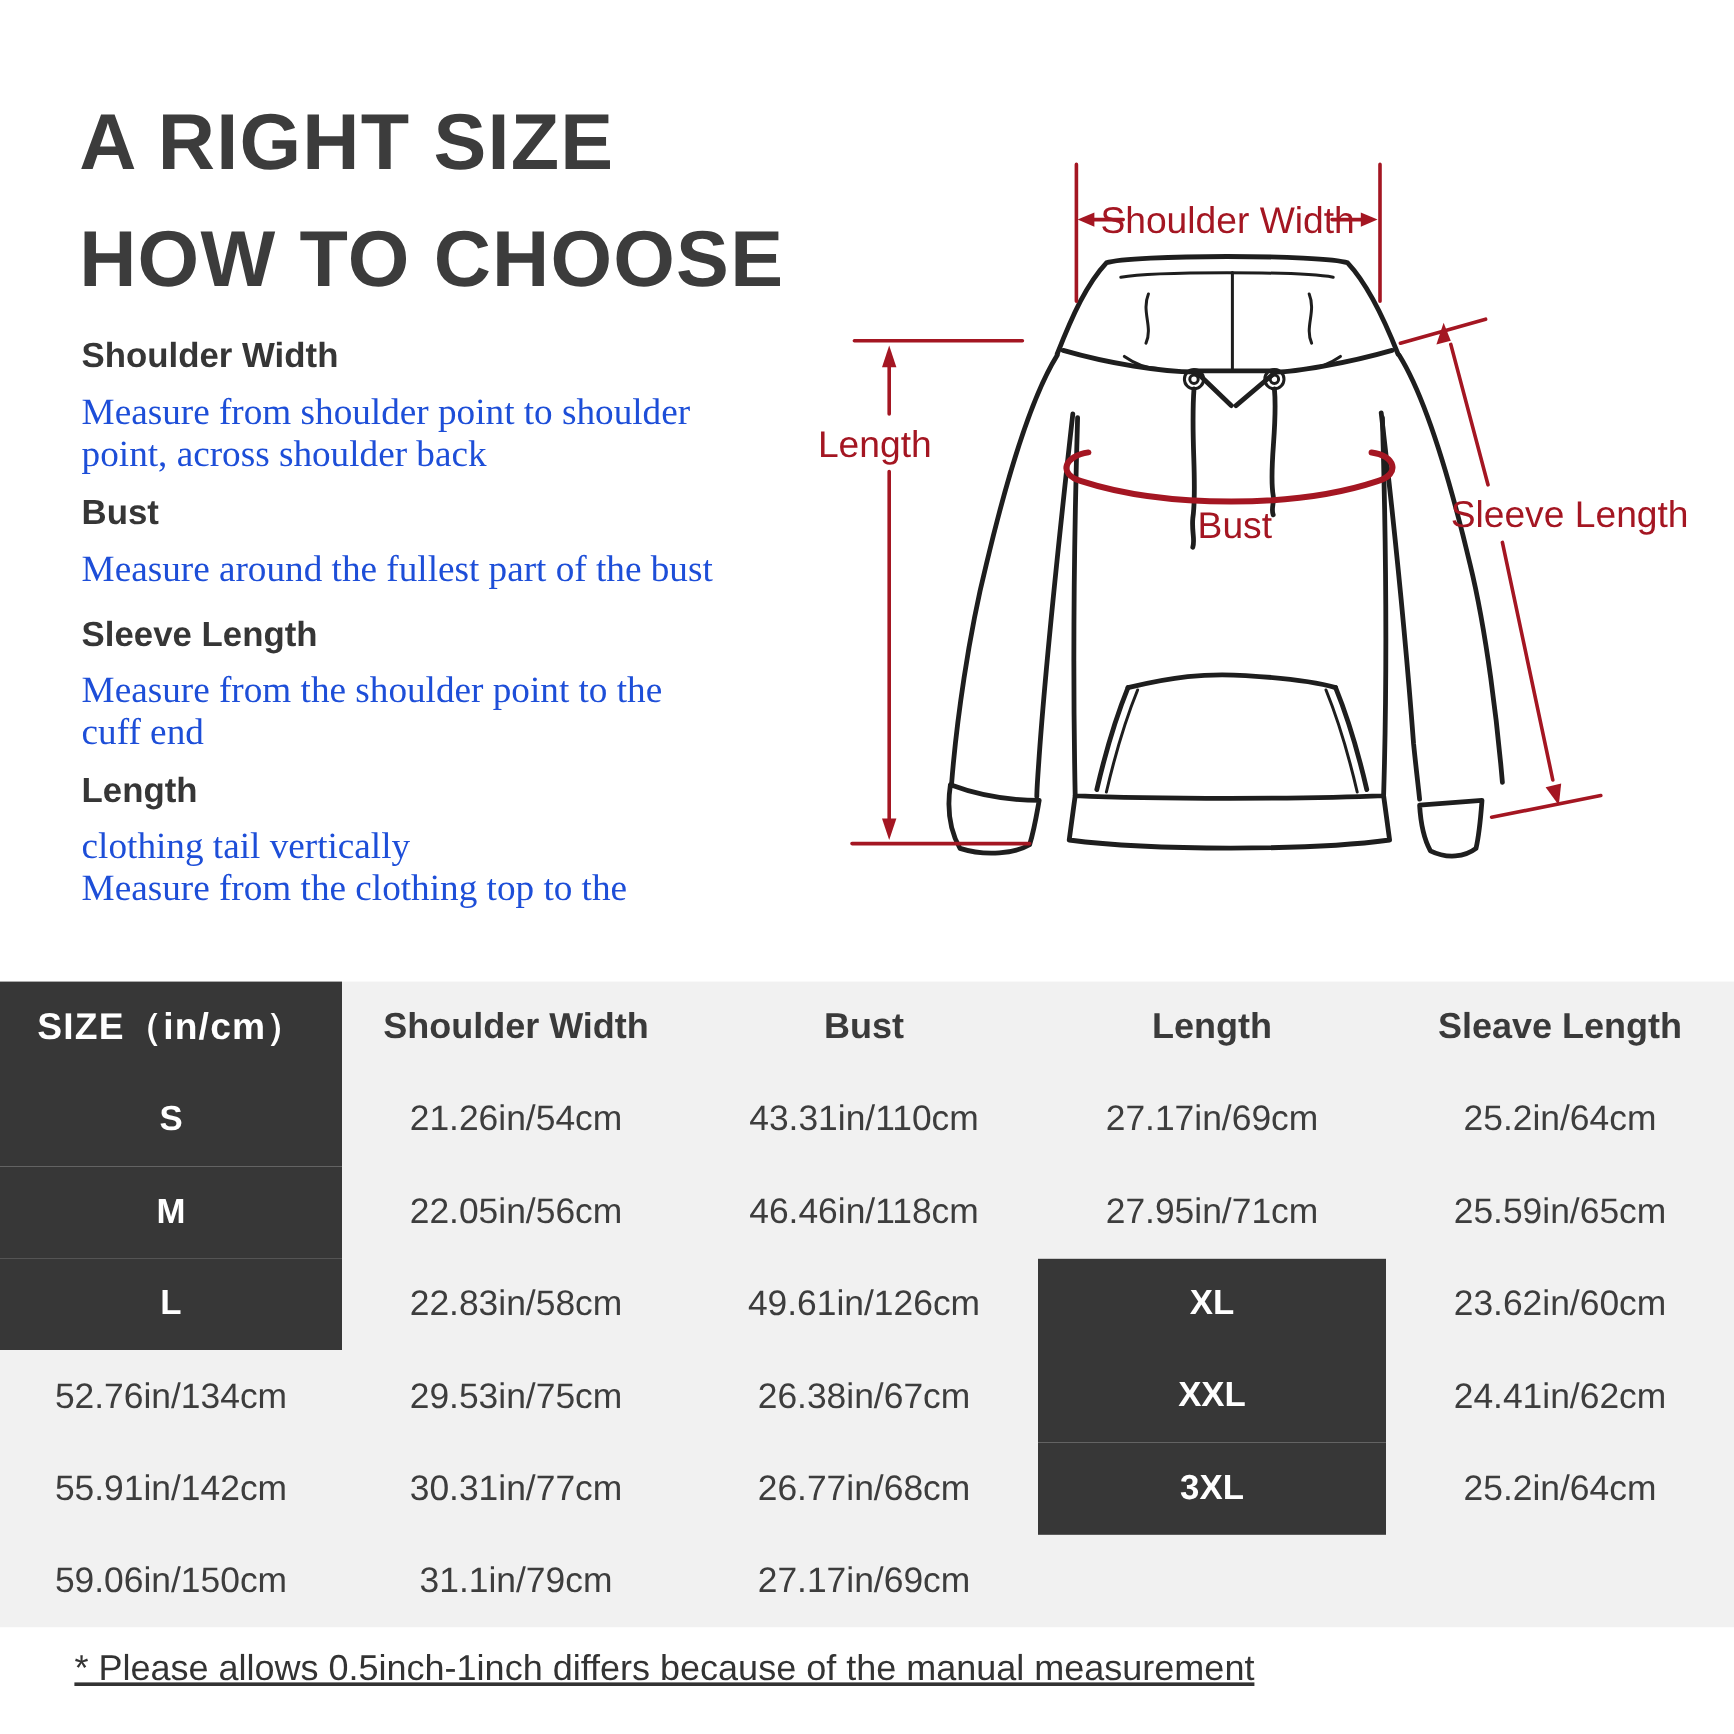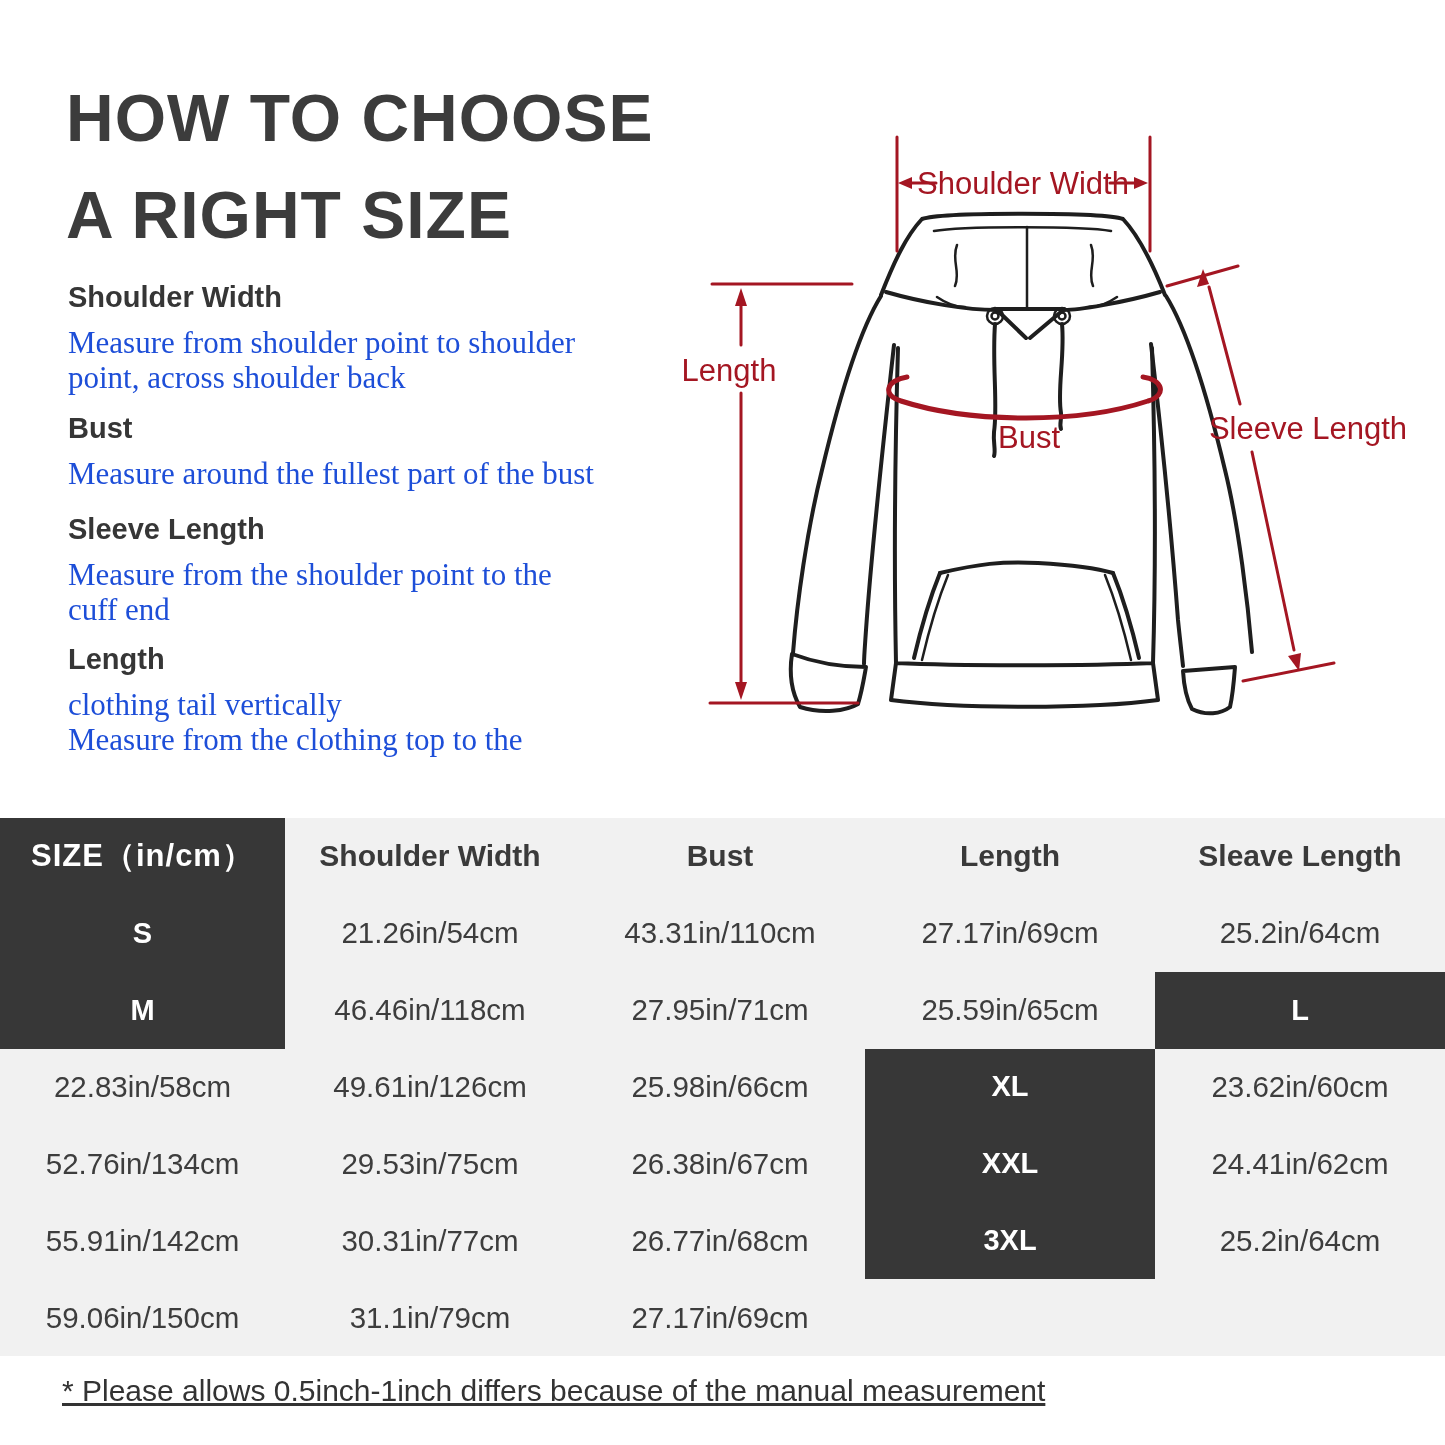--- a/index.html
+++ b/index.html
@@ -43,22 +43,22 @@
 
   
   .footnote { position:absolute; left:62px; top:1374px; font-size:30px; color:#333333;text-decoration:underline; }
 </style>
 </head>
 <body>
 
 <div class="canvas">
 
   <div class="title">
+    <div>A RIGHT SIZE</div>
     <div>HOW TO CHOOSE</div>
-    <div>A RIGHT SIZE</div>
   </div>
 
   <div class="instr instr-1">
     <h3>Shoulder Width</h3>
     <div class="line">Measure from shoulder point to shoulder</div>
     <div class="line">point, across shoulder back</div>
   </div>
   <div class="instr instr-2">
     <h3>Bust</h3>
     <div class="line">Measure around the fullest part of the bust</div>
@@ -150,28 +150,28 @@
     <div class="cell col-header">Length</div>
     <div class="cell col-header">Sleave Length</div>
 
     <div class="cell dark size-label">S</div>
     <div class="cell value">21.26in/54cm</div>
     <div class="cell value">43.31in/110cm</div>
     <div class="cell value">27.17in/69cm</div>
     <div class="cell value">25.2in/64cm</div>
 
     <div class="cell dark size-label">M</div>
+    <div class="cell value">22.05in/56cm</div>
     <div class="cell value">46.46in/118cm</div>
     <div class="cell value">27.95in/71cm</div>
     <div class="cell value">25.59in/65cm</div>
 
     <div class="cell dark size-label">L</div>
     <div class="cell value">22.83in/58cm</div>
     <div class="cell value">49.61in/126cm</div>
-    <div class="cell value">25.98in/66cm</div>
 
     <div class="cell dark size-label">XL</div>
     <div class="cell value">23.62in/60cm</div>
     <div class="cell value">52.76in/134cm</div>
     <div class="cell value">29.53in/75cm</div>
     <div class="cell value">26.38in/67cm</div>
 
     <div class="cell dark size-label">XXL</div>
     <div class="cell value">24.41in/62cm</div>
     <div class="cell value">55.91in/142cm</div>

